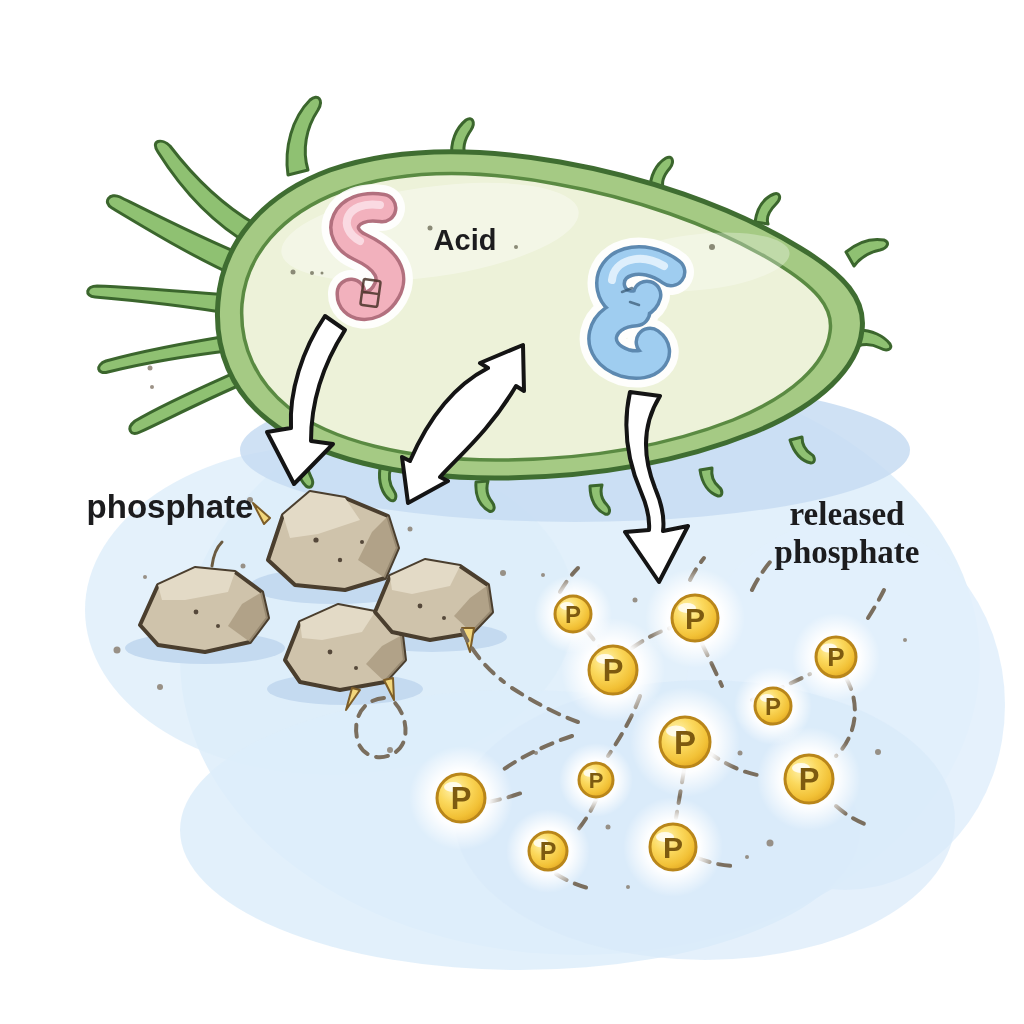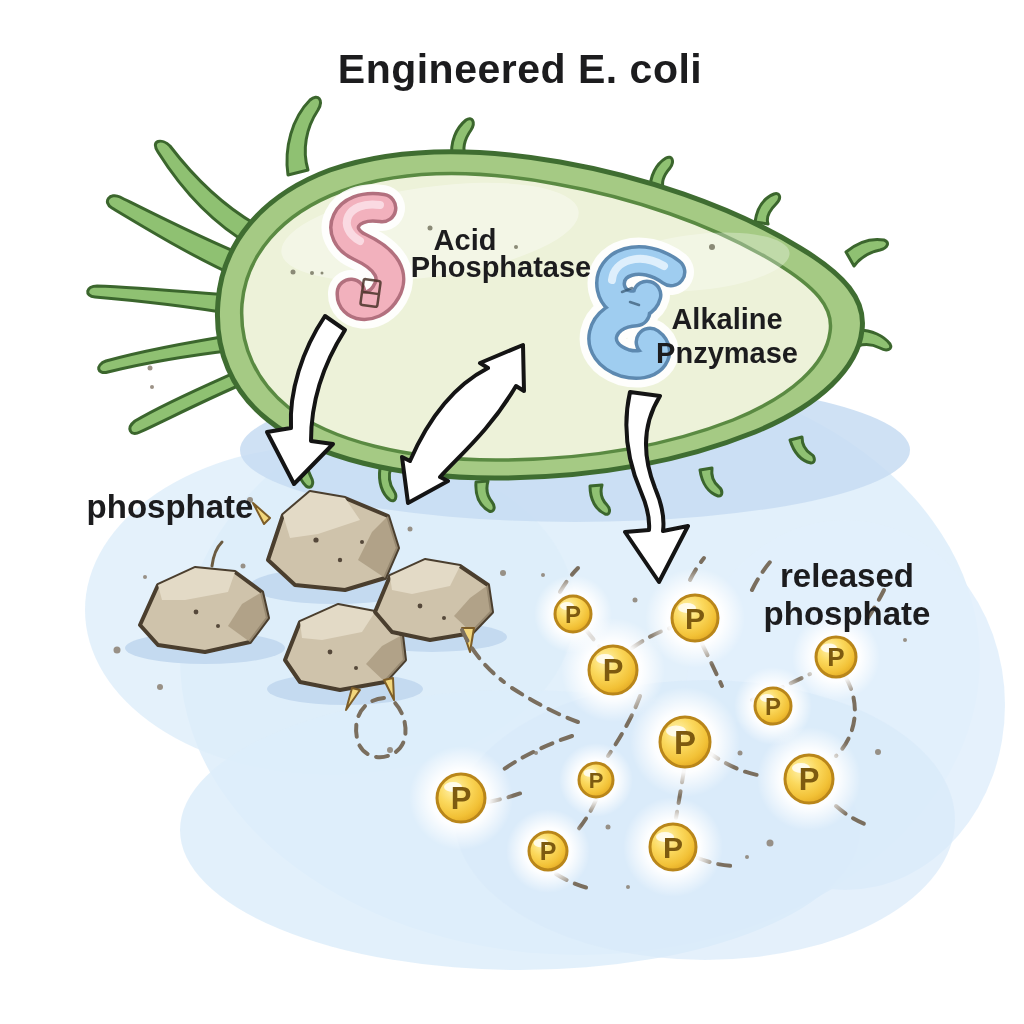--- a/index.html
+++ b/index.html
@@ -9,21 +9,21 @@
   }
   #scene{position:absolute;left:0;top:0;width:1024px;height:1024px;}
   .lbl{position:absolute;transform:translate(-50%,-50%);text-align:center;
        font-weight:600;color:#1c1c1e;white-space:nowrap;}
   .lbl span{display:block;}
   #title{top:69px;left:520px;font-size:41px;letter-spacing:0.5px;}
   #acid-line1{top:240px;left:465px;font-size:29px;}
   #acid-line2{top:267px;left:501px;font-size:29px;}
   #alkaline{top:336px;left:727px;font-size:29px;line-height:34px;}
   #rock{top:507px;left:170px;font-size:33px;line-height:38px;}
-  #released{top:595px;left:847px;font-size:33px;line-height:38px;}
+  #released{top:533px;left:847px;font-size:33px;line-height:38px;font-family:Liberation Serif, serif;}
 </style>
 </head>
 <body>
 
 <div id="stage">
 
 <svg id="scene" viewBox="0 0 1024 1024">
   <defs>
     <radialGradient id="gold" cx="0.35" cy="0.3" r="0.8">
       <stop offset="0" stop-color="#fff3b0"></stop>
@@ -263,27 +263,21 @@
     </g>
     <g transform="translate(673,847)">
       <circle r="50" fill="url(#halo)"></circle>
           <circle r="23" fill="url(#gold)" stroke="#b9861a" stroke-width="3"></circle>
       <ellipse cx="-8" cy="-10" rx="9" ry="5" fill="#ffffff" opacity="0.8"></ellipse>
       <text text-anchor="middle" dy="0.36em" font-size="30" fill="#7d5a10">P</text>
     </g>
   </g>
 </svg>
 
-<div class="lbl" id="title">Engineered E. coli</div>
 <div class="lbl" id="acid-line1">Acid</div>
-<div class="lbl" id="acid-line2">Phosphatase</div>
-<div class="lbl" id="alkaline">
-  <span>Alkaline</span>
-  <span>Pnzymase</span>
-</div>
 <div class="lbl" id="rock">
   <span>phosphate</span>
 </div>
 <div class="lbl" id="released">
   <span>released</span>
   <span>phosphate</span>
 </div>
 
 </div>
 

